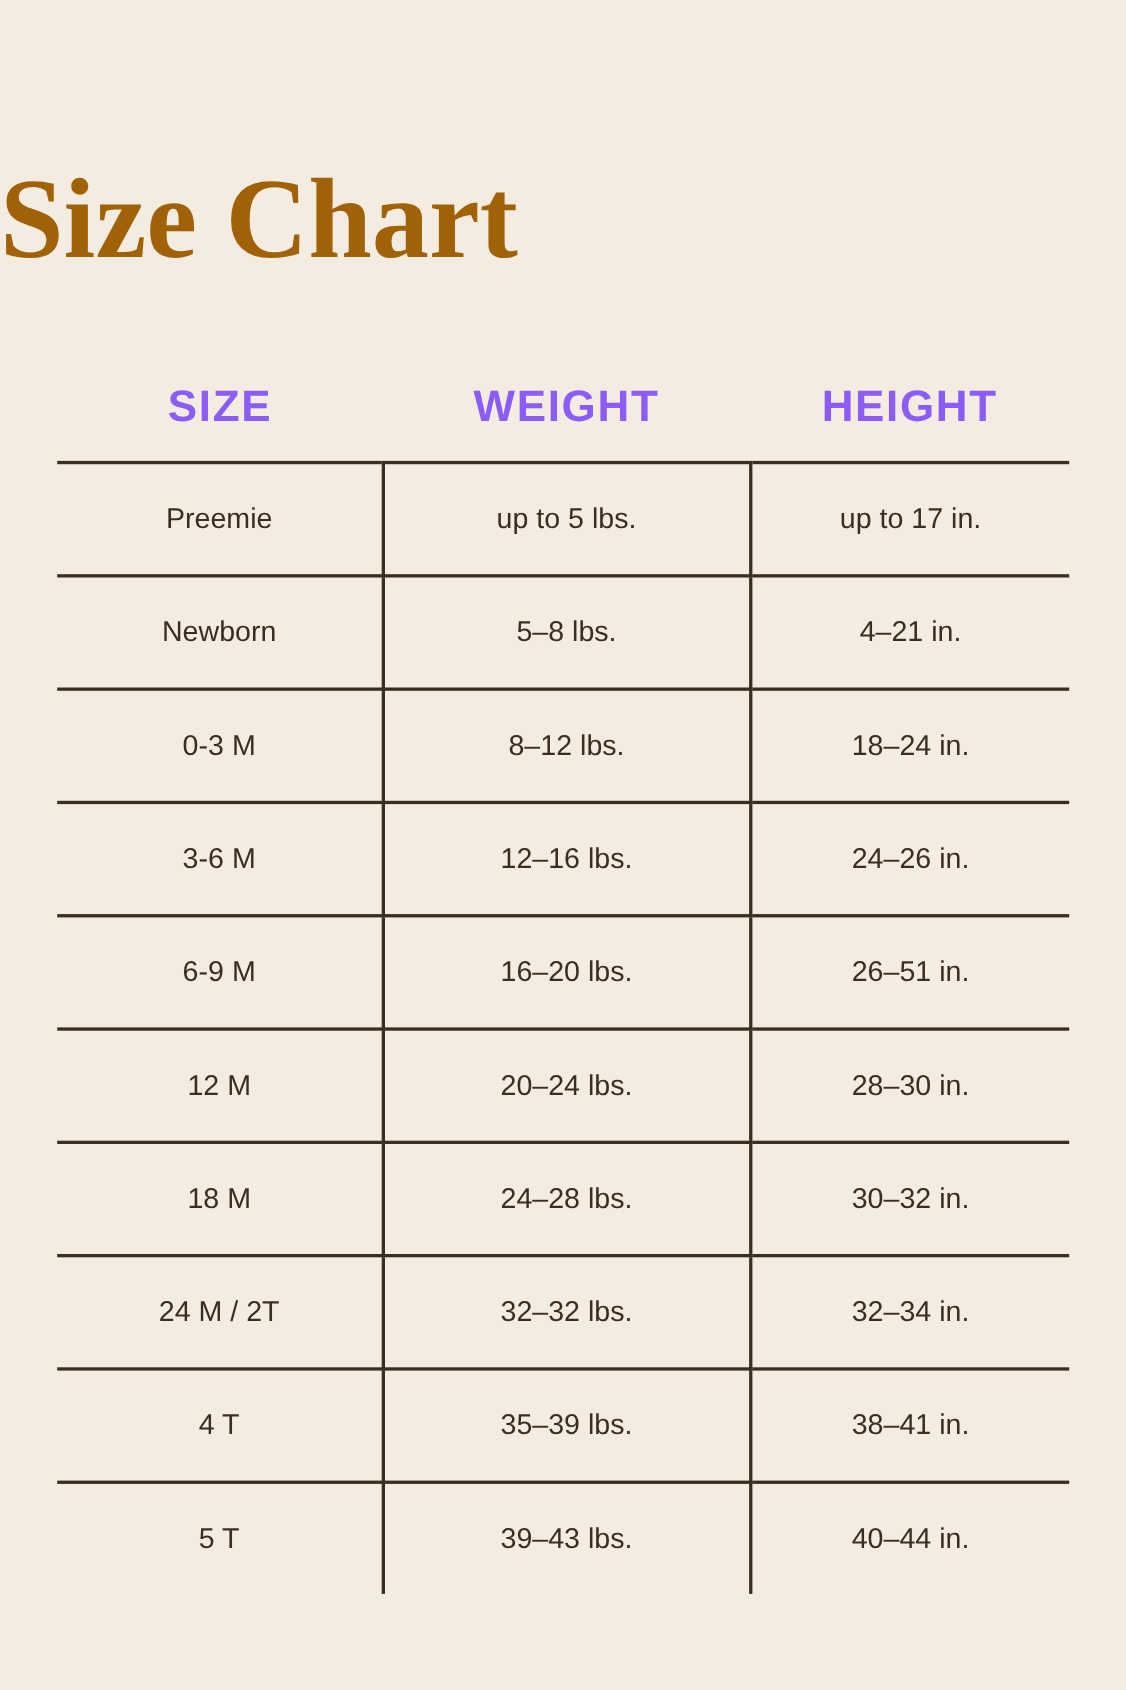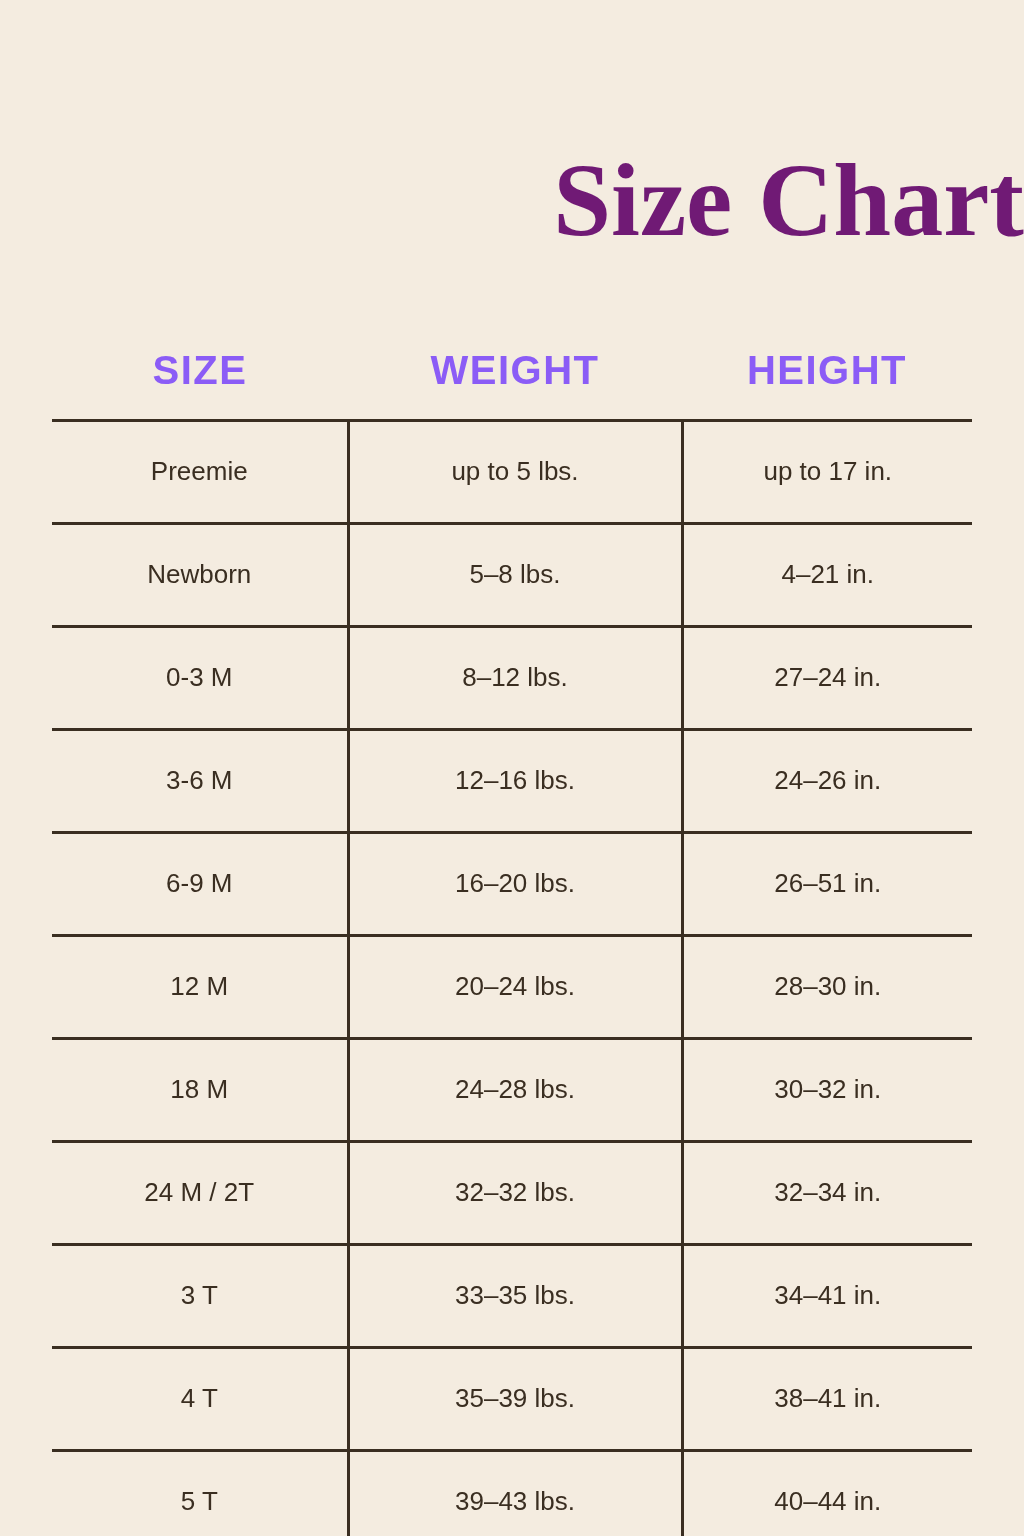--- a/index.html
+++ b/index.html
@@ -15,29 +15,28 @@
     overflow: hidden;
   }
   .page {
     width: 1024px;
     height: 1536px;
     box-sizing: border-box;
     position: relative;
     background: #f4ece0;
   }
   .title {
-    text-align: right;
+    text-align: left;
     font-family: "Liberation Serif", serif;
     font-weight: bold;
     font-size: 104px;
     line-height: 1;
     letter-spacing: 0px;
-    color: #701a75;
+    color: #a16207;
     padding-top: 78px;
-    margin-left: 28px;
   }
   .table-wrap {
     position: absolute;
     left: 52px;
     top: 268px;
     width: 920px;
   }
   table.size-chart {
     width: 920px;
     border-collapse: collapse;
@@ -111,21 +110,21 @@
           <td class="c-height">up to 17 in.</td>
         </tr>
         <tr>
           <td class="c-size">Newborn</td>
           <td class="c-weight">5–8 lbs.</td>
           <td class="c-height">4–21 in.</td>
         </tr>
         <tr>
           <td class="c-size">0-3 M</td>
           <td class="c-weight">8–12 lbs.</td>
-          <td class="c-height">27–24 in.</td>
+          <td class="c-height">18–24 in.</td>
         </tr>
         <tr>
           <td class="c-size">3-6 M</td>
           <td class="c-weight">12–16 lbs.</td>
           <td class="c-height">24–26 in.</td>
         </tr>
         <tr>
           <td class="c-size">6-9 M</td>
           <td class="c-weight">16–20 lbs.</td>
           <td class="c-height">26–51 in.</td>
@@ -139,25 +138,20 @@
           <td class="c-size">18 M</td>
           <td class="c-weight">24–28 lbs.</td>
           <td class="c-height">30–32 in.</td>
         </tr>
         <tr>
           <td class="c-size">24 M / 2T</td>
           <td class="c-weight">32–32 lbs.</td>
           <td class="c-height">32–34 in.</td>
         </tr>
         <tr>
-          <td class="c-size">3 T</td>
-          <td class="c-weight">33–35 lbs.</td>
-          <td class="c-height">34–41 in.</td>
-        </tr>
-        <tr>
           <td class="c-size">4 T</td>
           <td class="c-weight">35–39 lbs.</td>
           <td class="c-height">38–41 in.</td>
         </tr>
         <tr>
           <td class="c-size">5 T</td>
           <td class="c-weight">39–43 lbs.</td>
           <td class="c-height">40–44 in.</td>
         </tr>
       </tbody>

